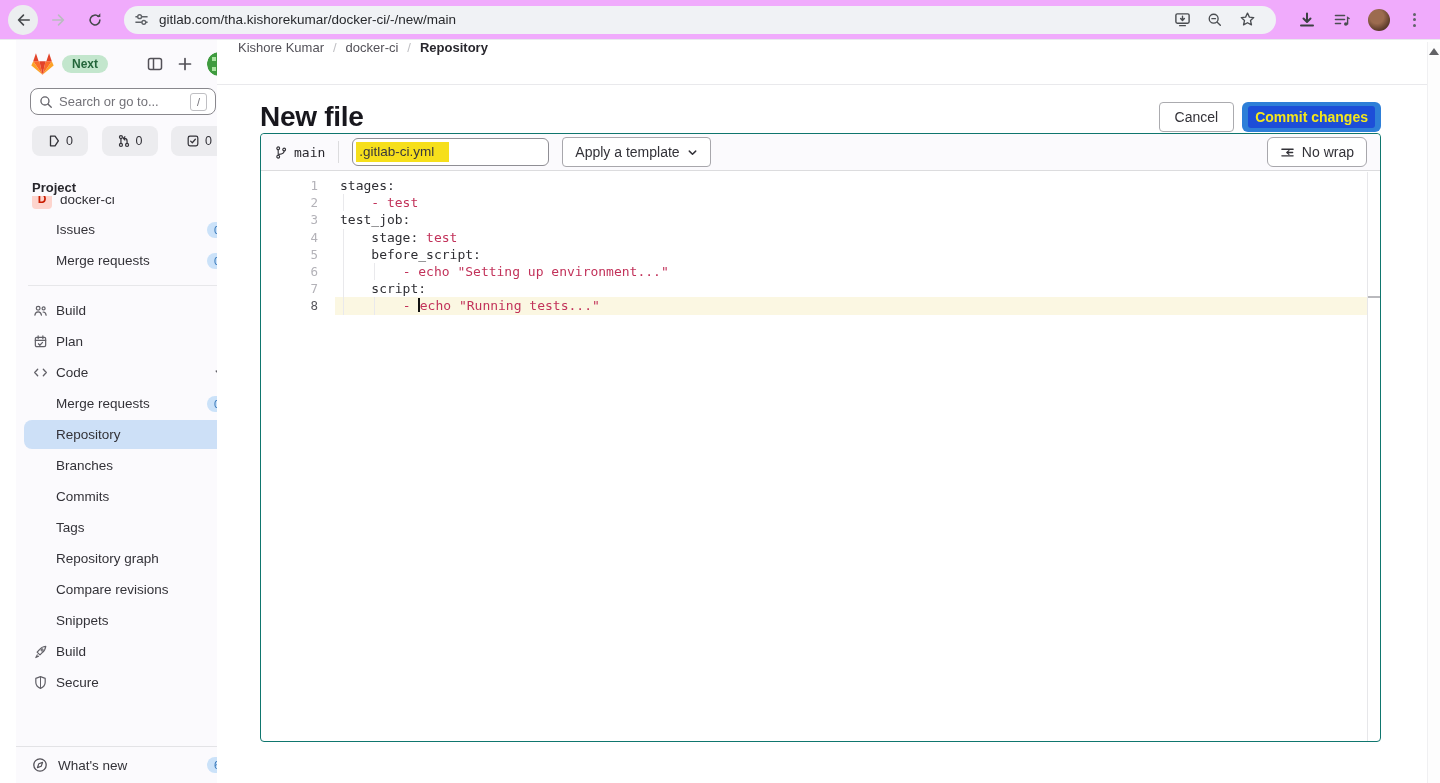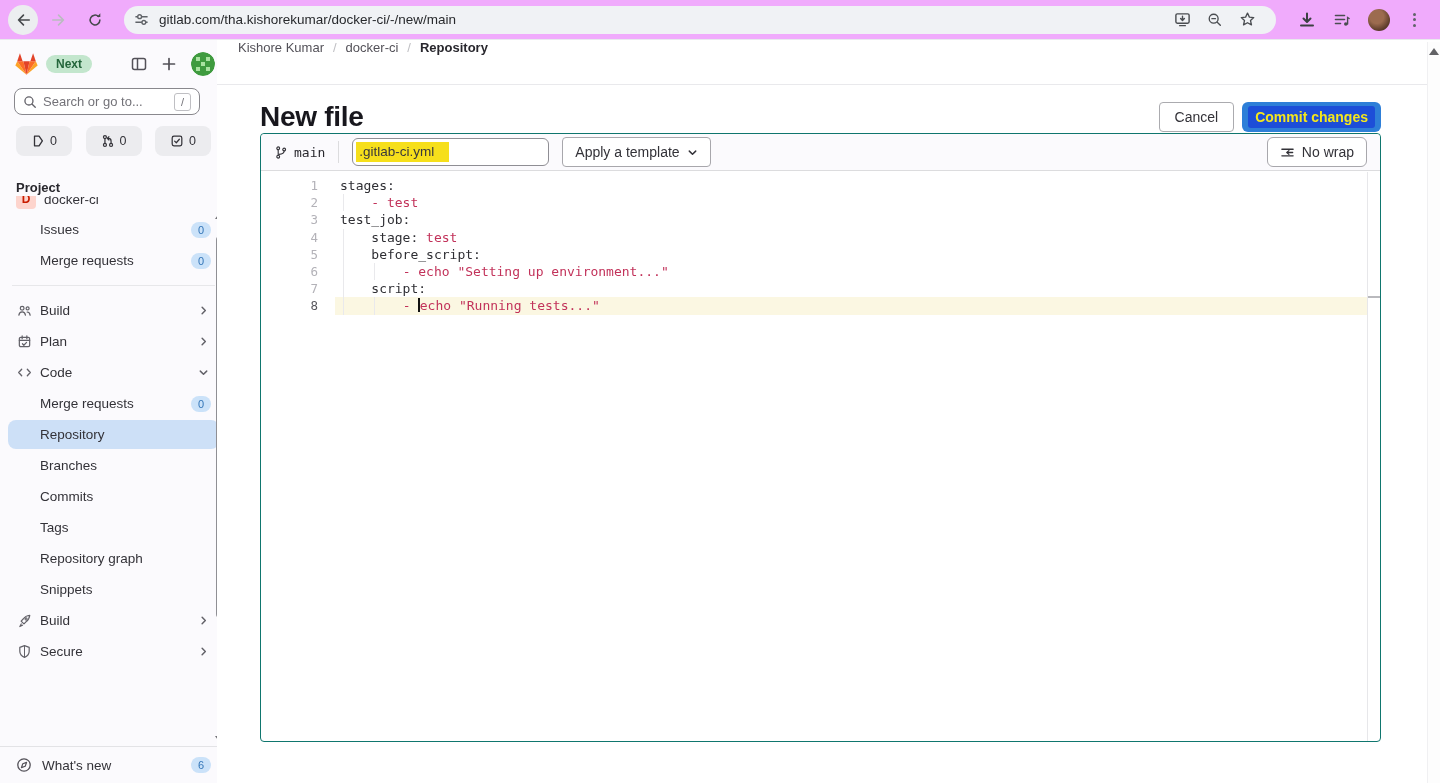--- a/index.html
+++ b/index.html
@@ -19,21 +19,21 @@
   .omnibox .url { font-size:13.5px; color:#27292c; margin-left:10px; flex:1; white-space:nowrap; overflow:hidden; }
   .omni-actions { display:flex; align-items:center; gap:16px; padding-right:10px; }
   .chrome-right { display:flex; align-items:center; gap:17px; margin-left:22px; }
   .chrome-avatar { width:22px; height:22px; border-radius:50%;
     background:radial-gradient(circle at 40% 35%, #9c6b4f 0 35%, #5d3c2a 70%, #3c2417 100%); }
   .kebab { display:flex; flex-direction:column; gap:2.5px; padding:2px 6px; }
   .kebab i { width:3px; height:3px; border-radius:50%; background:#5f6368; }
 
   
   .app { position:absolute; left:0; top:40px; width:1440px; height:743px; }
-  .sidebar { position:absolute; left:0; top:0; width:228px; height:743px; background:#fbfafd;
+  .sidebar { position:absolute; left:16px; top:0; width:228px; height:743px; background:#fbfafd;
     border-right:1px solid #dcdcde; }
   .main { position:absolute; left:217px; top:0; right:0; bottom:0; background:#fff; }
 
   
   .logo-row { position:absolute; top:8px; left:14px; right:12px; height:32px; display:flex; align-items:center; }
   .next-badge { margin-left:7px; background:#c3e6cd; color:#24663b; font-size:12px; font-weight:600;
     padding:2px 10px; border-radius:10px; }
   .logo-spacer { flex:1; }
   .logo-row .iconbtn { margin-left:14px; color:#535158; }
   .user-avatar { width:24px; height:24px; border-radius:50%; margin-left:14px; overflow:hidden; }
@@ -352,20 +352,23 @@
         <span class="nlabel">Branches</span>
       </div>
       <div class="nav-item child">
         <span class="nlabel">Commits</span>
       </div>
       <div class="nav-item child">
         <span class="nlabel">Tags</span>
       </div>
       <div class="nav-item child">
         <span class="nlabel">Repository graph</span>
+      </div>
+      <div class="nav-item child">
+        <span class="nlabel">Compare revisions</span>
       </div>
       <div class="nav-item child">
         <span class="nlabel">Snippets</span>
       </div>
       <div class="nav-item">
         <span class="nicon">
           <svg width="15" height="15" viewBox="0 0 16 16">
               <path d="M13.6 2.4c-3 .3-5.4 1.7-7 4L4.4 8.6l3 3 2.2-2.2c2.3-1.6 3.7-4 4-7z" fill="none" stroke="#626168" stroke-width="1.3" stroke-linejoin="round"></path>
               <circle cx="9.7" cy="6.3" r="1.1" fill="none" stroke="#626168" stroke-width="1.1"></circle>
               <path d="M4.8 11.2 3 14.5l3.3-1.8" fill="none" stroke="#626168" stroke-width="1.2" stroke-linejoin="round"></path>

